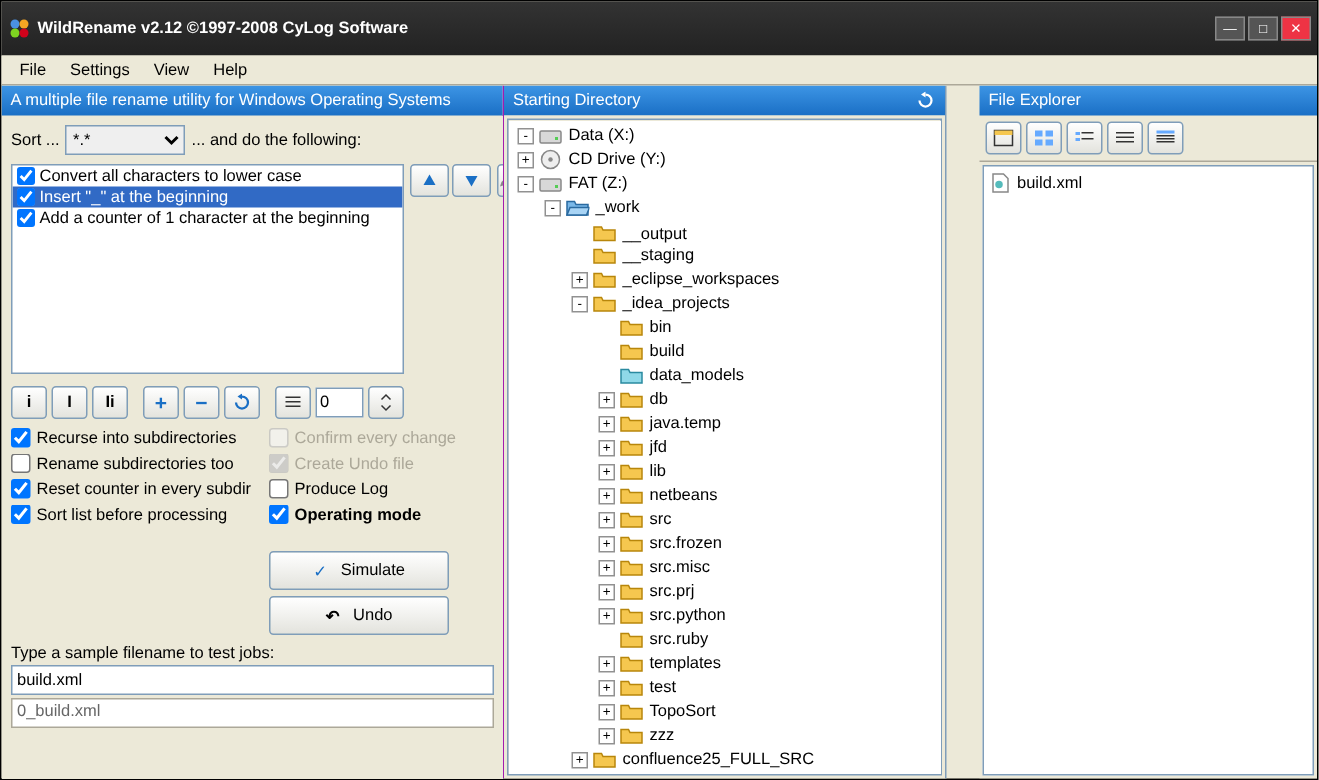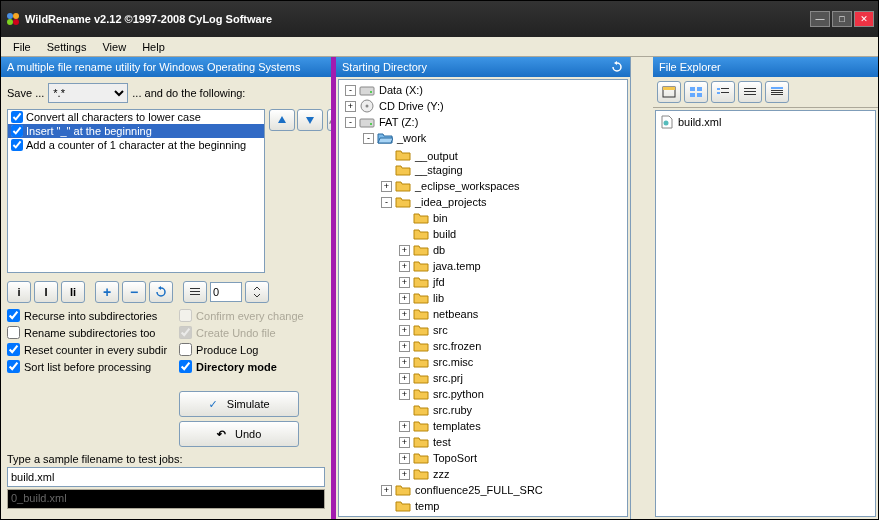--- a/index.html
+++ b/index.html
@@ -7,53 +7,53 @@
 .window { width: 879px; height: 520px; background: #ece9d8; display: flex; flex-direction: column; border: 1px solid #000; }
 .titlebar { background: linear-gradient(#333,#222); color: #fff; height: 36px; display: flex; align-items: center; padding: 0 4px; }
 .titlebar .icon { width: 16px; height: 16px; margin-right: 4px; }
 .titlebar .title { flex: 1; font-weight: bold; }
 .titlebar .winbtn { width: 20px; height: 16px; background: #555; margin-left: 2px; border: 1px solid #888; display: flex; align-items: center; justify-content: center; color: #fff; font-size: 9px; cursor: pointer; }
 .titlebar .winbtn.close { background: #e34; }
 .menubar { background: #ece9d8; height: 20px; display: flex; align-items: center; padding: 0 4px; border-bottom: 1px solid #aca899; }
 .menubar span { padding: 2px 8px; cursor: pointer; }
 .content { flex: 1; display: flex; overflow: hidden; }
 .panel { display: flex; flex-direction: column; background: #ece9d8; }
-.panel.left { width: 335px; border-right: 5px solid #a21caf; }
+.panel.left { width: 335px; border-right: 1px solid #a21caf; }
 .panel.middle { flex: 1; border-right: 1px solid #7f9db9; }
 .panel.right { width: 225px; margin-left: 22px; }
 .panel-header { background: linear-gradient(#3d95e5,#1a6fc5); color: #fff; height: 20px; display: flex; align-items: center; padding: 0 6px; font-size: 11px; }
 .panel-header .refresh { margin-left: auto; width: 14px; height: 14px; display: flex; align-items: center; justify-content: center; cursor: pointer; }
 .panel-body { flex: 1; padding: 6px; overflow: auto; background: #ece9d8; }
 
 
 .matchrow { display: flex; align-items: center; gap: 4px; margin-bottom: 6px; }
 .matchrow select { width: 80px; height: 20px; border: 1px solid #7f9db9; }
 .jobsrow { display: flex; gap: 4px; }
-.jobslist { flex: 1; height: 164px; background: #fff; border: 1px solid #7f9db9; overflow: auto; }
+.jobslist { flex: 1; height: 140px; background: #fff; border: 1px solid #7f9db9; overflow: auto; }
 .jobitem { display: flex; align-items: center; padding: 1px 3px; gap: 3px; }
 .jobitem.selected { background: #316ac5; color: #fff; }
 .jobitem input[type=checkbox] { width: 12px; height: 12px; }
 .jobbtns { display: flex; flex-direction: row; gap: 4px; width: 56px; }
 .btn { background: linear-gradient(#fff,#e3e3dd); border: 1px solid #7f9db9; border-radius: 3px; height: 22px; display: flex; align-items: center; justify-content: center; gap: 3px; cursor: pointer; font-size: 11px; }
 .arrowbtns { display: flex; gap: 2px; }
 .arrowbtns .btn { width: 26px; }
 .toolbar { display: flex; gap: 3px; margin-top: 8px; margin-bottom: 6px; align-items: center; }
 .toolbar .btn { width: 24px; height: 22px; }
 .toolbar input[type=text] { width: 32px; height: 20px; border: 1px solid #7f9db9; text-align: left; padding: 0 2px; }
 .options { display: flex; gap: 12px; }
 .optcol { display: flex; flex-direction: column; gap: 4px; }
 .chk { display: flex; align-items: center; gap: 4px; }
 .chk input { width: 13px; height: 13px; }
 .chk.disabled { color: #aca899; }
 .radiogroup { margin-left: 18px; display: flex; flex-direction: column; gap: 3px; }
 .radio { display: flex; align-items: center; gap: 4px; }
 .bigbtn { width: 120px; height: 26px; }
 .samplelabel { margin-top: 6px; }
 .sampleinput { width: 100%; height: 20px; border: 1px solid #7f9db9; padding: 0 3px; margin-top: 2px; background: #fff; }
-.sampleout { width: 100%; height: 20px; border: 1px solid #aca899; padding: 2px 3px; margin-top: 2px; background: #000000; color: #666; }
+.sampleout { width: 100%; height: 20px; border: 1px solid #aca899; padding: 2px 3px; margin-top: 2px; background: #ffffff; color: #666; }
 
 
 .tree { background: #fff; height: 100%; border: 1px solid #7f9db9; overflow: auto; padding: 2px; }
 .treeitem { display: flex; align-items: center; height: 16px; white-space: nowrap; }
 .treeitem .exp { width: 11px; height: 11px; border: 1px solid #919191; display: inline-flex; align-items: center; justify-content: center; font-size: 9px; line-height: 1; margin-right: 3px; background: #fff; cursor: pointer; }
 .treeitem .noexp { width: 11px; margin-right: 3px; }
 .treeitem .ficon { width: 16px; height: 14px; margin-right: 3px; }
 .treeitem .label { cursor: pointer; padding: 0 1px; }
 
 
@@ -89,21 +89,21 @@
     <span>Help</span>
   </div>
   <div class="content">
 
     <div class="panel left">
       <div class="panel-header">
         <span>A multiple file rename utility for Windows Operating Systems</span>
       </div>
       <div class="panel-body">
         <div class="matchrow">
-          <span>Save ...</span>
+          <span>Sort ...</span>
           <select><option>*.*</option></select>
           <span>... and do the following:</span>
         </div>
         <div class="jobsrow">
           <div class="jobslist" id="jobslist">
               <div class="jobitem">
                 <input type="checkbox" checked="" style="">
                 <span>Convert all characters to lower case</span>
               </div>
               <div class="jobitem selected">
@@ -222,21 +222,21 @@
             <label class="chk disabled">
                 <input type="checkbox" checked="" disabled="" style="">
                 <span>Create Undo file</span>
               </label>
             <label class="chk">
                 <input type="checkbox" style="">
                 <span>Produce Log</span>
               </label>
             <label class="chk">
                 <input type="checkbox" checked="" style="">
-                <b>Directory mode</b>
+                <b>Operating mode</b>
               </label>
             <div style="height:10px"></div>
             <div class="btn bigbtn"><span style="color:#1a6fc5">✓</span>&nbsp;<span>Simulate</span></div>
             <div class="btn bigbtn"><span style="font-weight:bold">↶</span>&nbsp;<span>Undo</span></div>
           </div>
         </div>
         <div class="samplelabel">Type a sample filename to test jobs:</div>
         <input class="sampleinput" value="build.xml" style="">
         <div class="sampleout">0_build.xml</div>
       </div>
@@ -342,20 +342,29 @@
             <div class="treeitem" style="padding-left: 58px;">
               <span class="noexp"></span>
               <span class="ficon">
                 <svg width="16" height="14">
                   <path d="M1 3 L6 3 L7 5 L15 5 L15 12 L1 12 Z" fill="#f5c74f" stroke="#b8860b"></path>
                 </svg>
               </span>
               <span class="label">build</span>
             </div>
             <div class="treeitem" style="padding-left: 58px;">
+              <span class="noexp"></span>
+              <span class="ficon">
+                <svg width="16" height="14">
+                  <path d="M1 3 L6 3 L7 5 L15 5 L15 12 L1 12 Z" fill="#8fd9e8" stroke="#2a8aa0"></path>
+                </svg>
+              </span>
+              <span class="label">data_models</span>
+            </div>
+            <div class="treeitem" style="padding-left: 58px;">
               <span class="exp">+</span>
               <span class="ficon">
                 <svg width="16" height="14">
                   <path d="M1 3 L6 3 L7 5 L15 5 L15 12 L1 12 Z" fill="#f5c74f" stroke="#b8860b"></path>
                 </svg>
               </span>
               <span class="label">db</span>
             </div>
             <div class="treeitem" style="padding-left: 58px;">
               <span class="exp">+</span>

